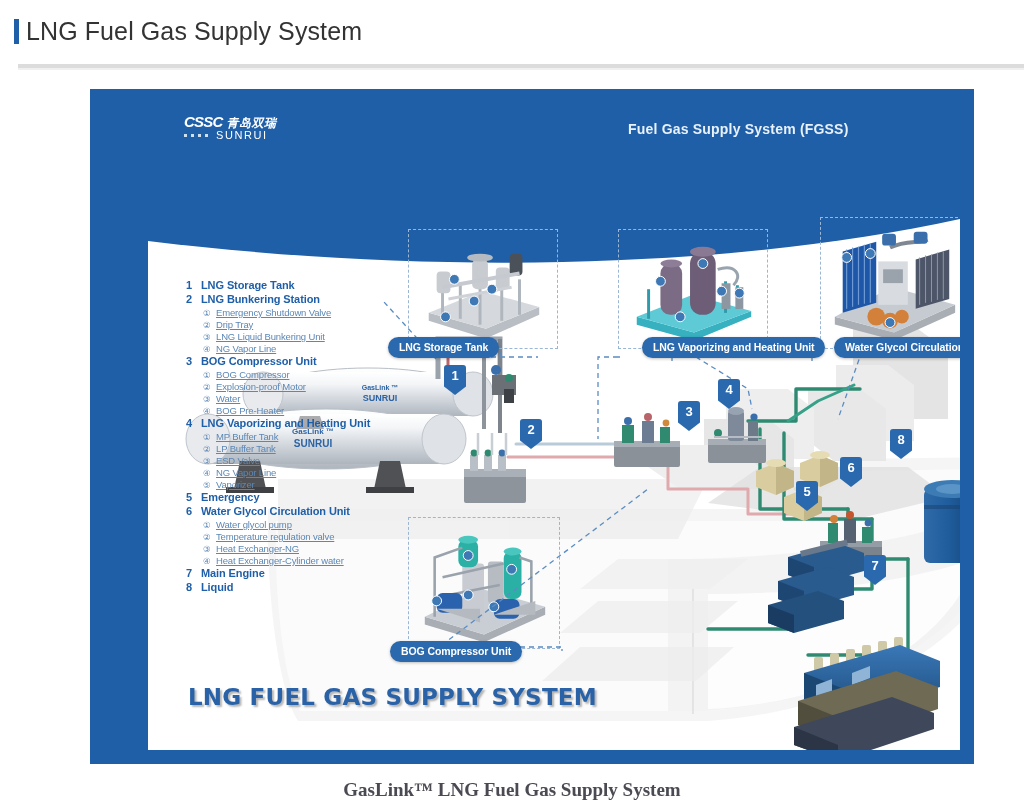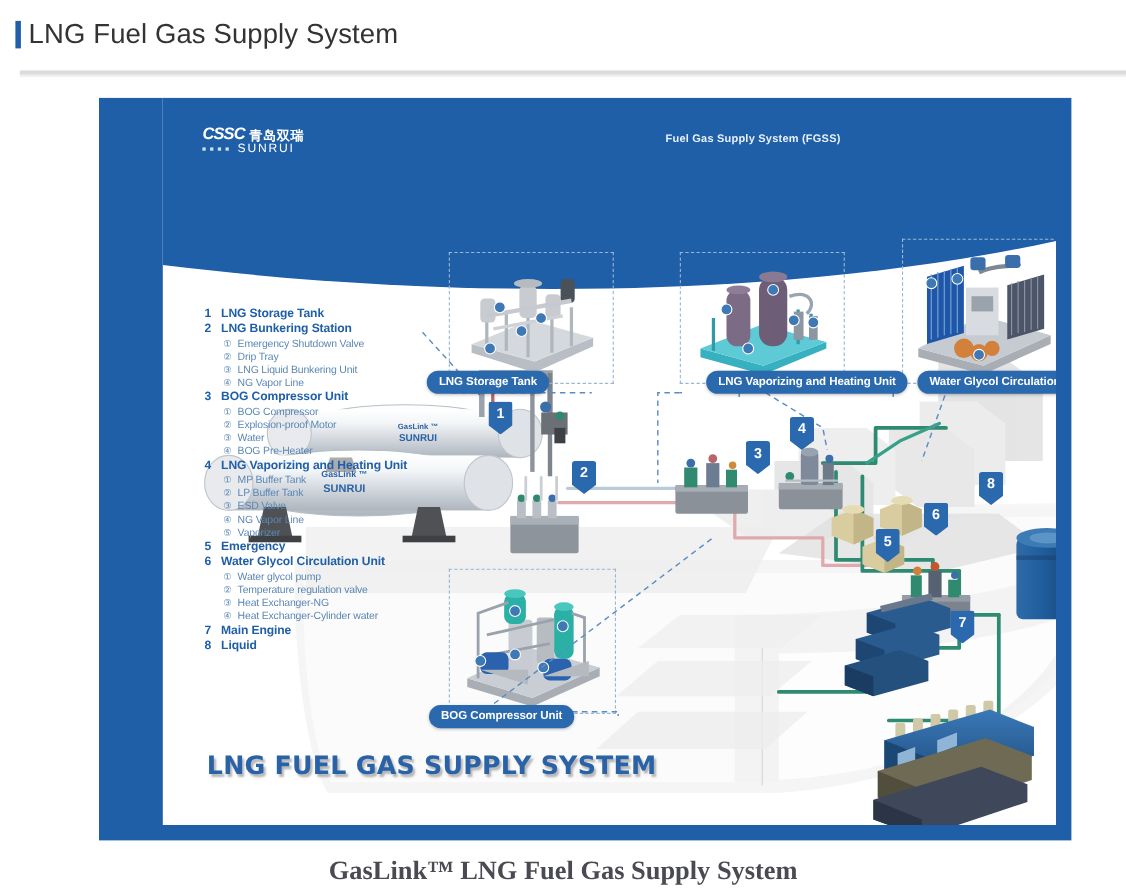--- a/index.html
+++ b/index.html
@@ -50,56 +50,56 @@
 
   
   .logo {
     position: absolute; left: 36px; top: 25px;
     display: flex; align-items: flex-end; gap: 4px;
   }
   .logo-main {
     color: #ffffff; font-weight: 800; font-size: 15px; font-style: italic;
     letter-spacing: -0.8px; line-height: 1;
   }
-  .logo-cn { color:#ffffff; font-size: 12px; font-weight: 700; line-height: 1; letter-spacing:.5px;}
+  .logo-cn { color:#ffffff; font-size: 12px; font-weight: 700; line-height: 1; letter-spacing:.5px;font-style:italic;}
   .logo-sub {
     position: absolute; left: 36px; top: 41px;
     display: flex; align-items: center; gap: 3px;
   }
   .logo-dots { display: flex; gap: 4px; }
   .logo-dot { width: 3px; height: 3px; background: #cfe0f0; }
   .logo-sunrui {
     color: #ffffff; font-size: 11px; letter-spacing: 1.6px; line-height: 1;
     margin-left: 5px; font-weight: 400;
   }
 
   .fgss-caption {
-    position: absolute; left: 457px; top: 32px;
-    color: #e9f1fa; font-size: 10px; font-weight: 700; letter-spacing: .2px;
+    position: absolute; left: 480px; top: 32px;
+    color: #e9f1fa; font-size: 14px; font-weight: 700; letter-spacing: .2px;
     white-space: nowrap;
   }
 
   
   .legend { position: absolute; left: 38px; top: 190px; width: 220px; }
   .legend-major {
     display: flex; align-items: baseline; margin-bottom: 2px;
   }
   .legend-num {
     width: 15px; color: #1f5fa8; font-weight: 700; font-size: 11px; flex:0 0 15px;
   }
   .legend-label {
     color: #1f5fa8; font-weight: 700; font-size: 11px; letter-spacing: -.1px;
   }
   .legend-sub {
     display: flex; align-items: baseline; margin: 1px 0 1px 17px;
   }
   .legend-sub-num {
     font-size: 8.5px; color: #5c87b5; flex: 0 0 13px;
   }
-  .legend-sub-label { font-size: 9.5px; color: #5c87b5; letter-spacing: -.15px; }
+  .legend-sub-label { font-size: 9.5px; color: #5c87b5; letter-spacing: -.15px; text-decoration: underline; }
 
   
   .photo-box {
     position: absolute; border: 1.5px dashed #9ab6d4; background: transparent;
   }
   .photo-inner { position: absolute; inset: 0; overflow: hidden; }
 
   
   .pill {
     position: absolute; background: #2a69ad; color: #ffffff;
@@ -128,21 +128,21 @@
     letter-spacing: .2px;
     text-shadow: 2px 2px 2px rgba(120,120,120,.55);
     font-family: "DejaVu Sans", sans-serif;
   }
 
   
   .figure-caption {
     position: absolute; left: 0; top: 779px; width: 1024px;
     text-align: center;
     font-family: "Liberation Serif", serif;
-    font-size: 24px; font-weight: 700; color: #4a4a52;
+    font-size: 19px; font-weight: 700; color: #4a4a52;
   }
 
   
   .scene { position: absolute; left: 0; top: 0; width: 856px; height: 661px; }
 </style>
 </head>
 <body>
 
 <div class="page-header">
   <div class="title-bar"></div>

